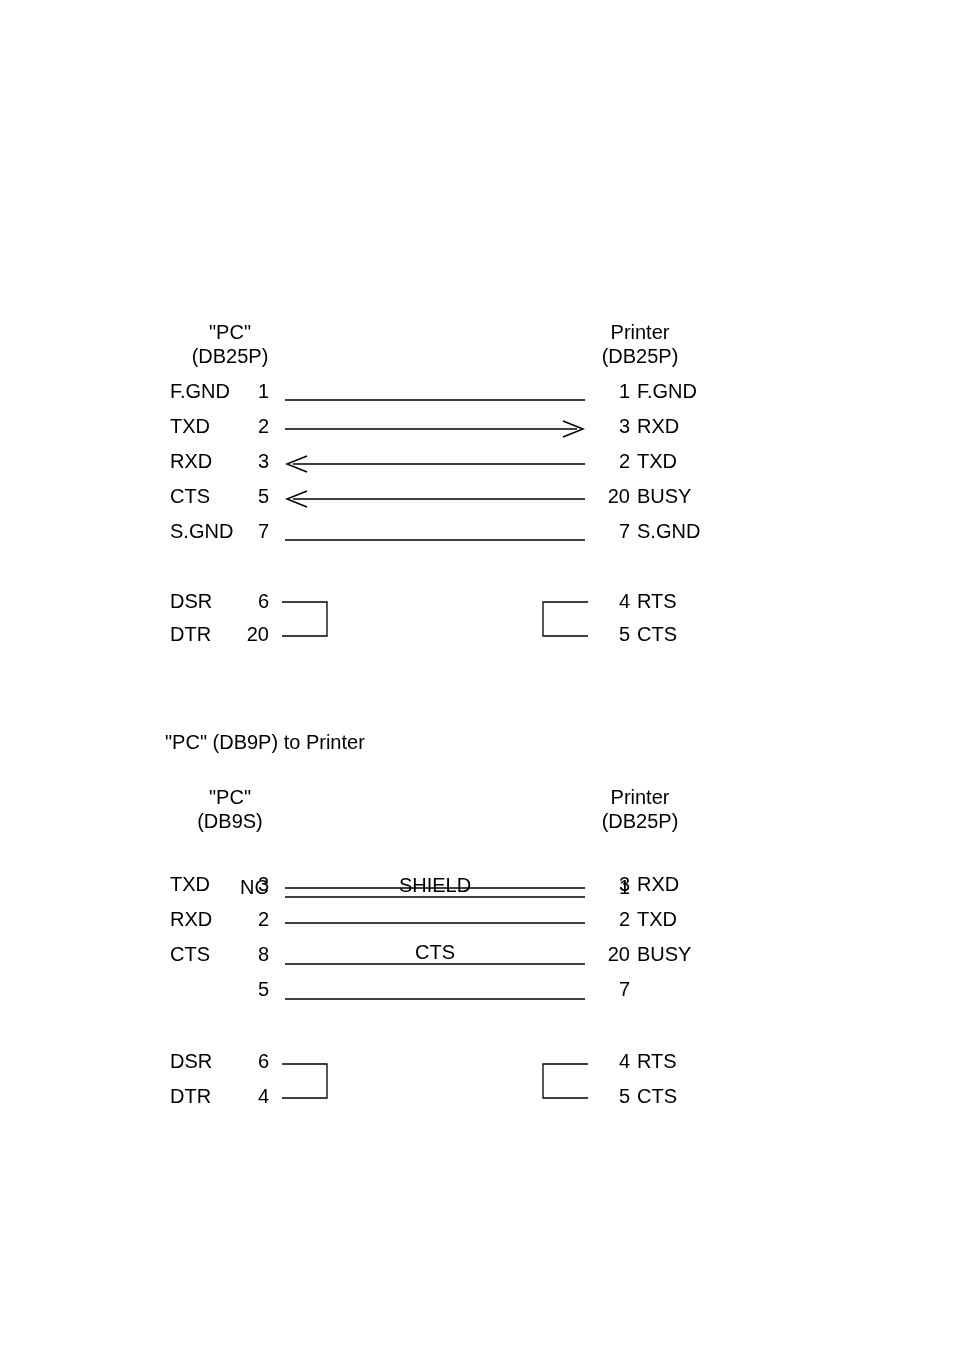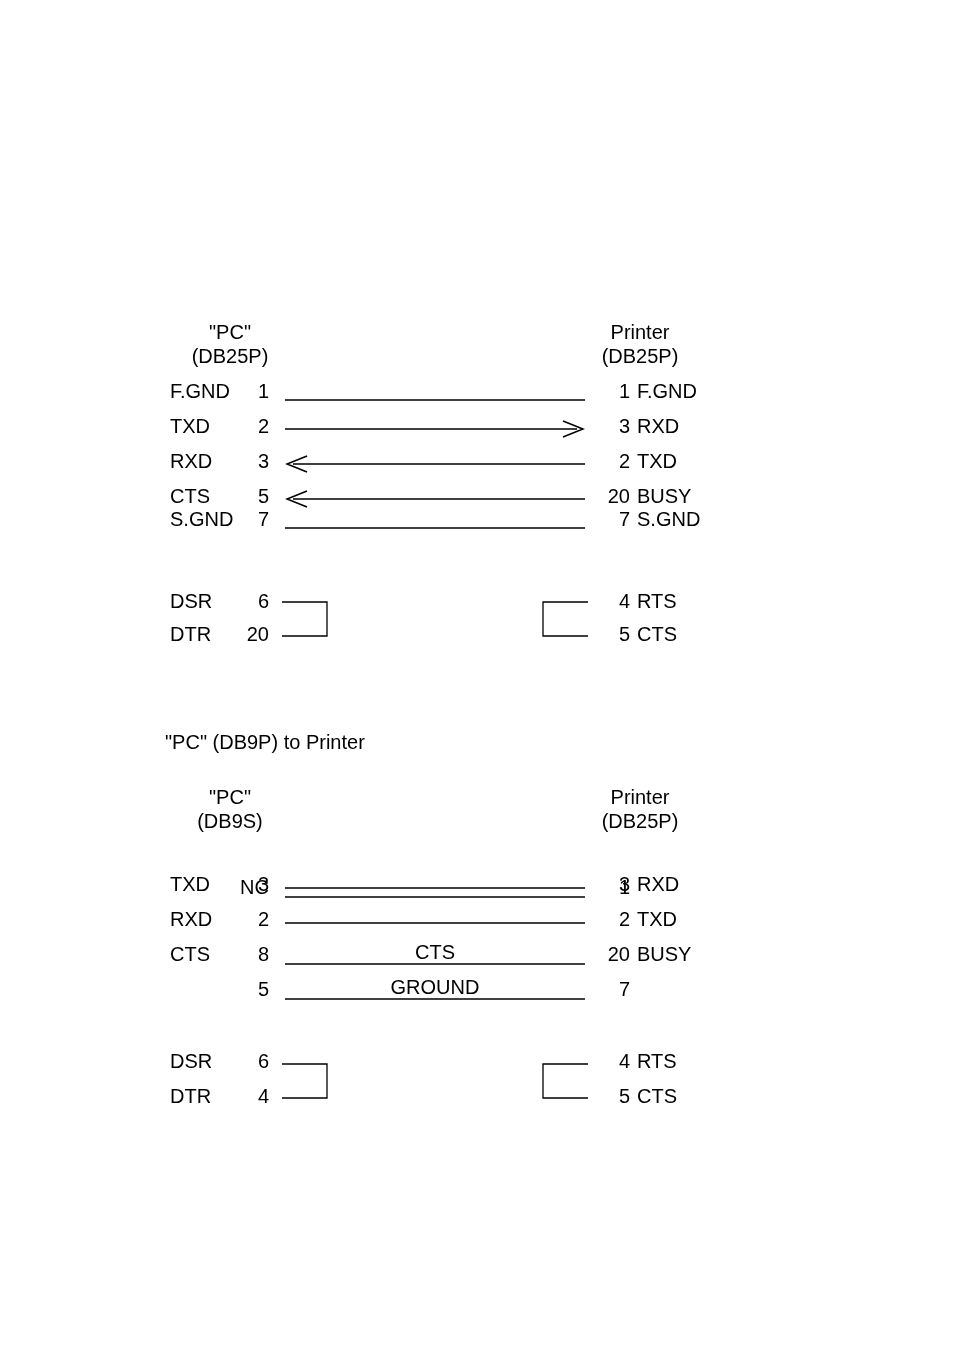--- a/index.html
+++ b/index.html
@@ -119,21 +119,21 @@
     <span class="lname">CTS</span>
     <span class="lpin">5</span>
     <svg class="conn" style="top:4px" width="300" height="20">
       <line x1="8" y1="10" x2="300" y2="10" stroke="#000" stroke-width="1.3"></line>
       <polyline points="22,2 2,10 22,18" fill="none" stroke="#000" stroke-width="1.6"></polyline>
     </svg>
     <span class="rpin">20</span>
     <span class="rname">BUSY</span>
   </div>
 
-  <div class="row" style="top:508px">
+  <div class="row" style="top:520px">
     <span class="lname">S.GND</span>
     <span class="lpin">7</span>
     <svg class="conn" style="top:12px" width="300" height="16">
       <line x1="0" y1="8" x2="300" y2="8" stroke="#000" stroke-width="1.3"></line>
     </svg>
     <span class="rpin">7</span>
     <span class="rname">S.GND</span>
   </div>
 
   <div class="row" style="top:590px">
@@ -162,20 +162,21 @@
     <div>(DB9S)</div>
   </div>
   <div class="hdr-right" style="top:785px; left:590px; width:100px;">
     <div>Printer</div>
     <div>(DB25P)</div>
   </div>
 
   <div class="row" style="top:876px">
     <span class="lname"></span>
     <span class="lpin">NC</span>
+    <span class="mid-label">SHIELD</span>
     <svg class="conn" style="top:18px" width="300" height="6">
       <line x1="0" y1="3" x2="300" y2="3" stroke="#000" stroke-width="1.3"></line>
     </svg>
     <span class="rpin">1</span>
     <span class="rname"></span>
   </div>
 
   <div class="row" style="top:873px">
     <span class="lname">TXD</span>
     <span class="lpin">3</span>
@@ -203,21 +204,20 @@
     <svg class="conn" style="top:18px" width="300" height="6">
       <line x1="0" y1="3" x2="300" y2="3" stroke="#000" stroke-width="1.3"></line>
     </svg>
     <span class="rpin">20</span>
     <span class="rname">BUSY</span>
   </div>
 
   <div class="row" style="top:978px">
     <span class="lname"></span>
     <span class="lpin">5</span>
-    <span class="mid-label">GROUND</span>
     <svg class="conn" style="top:18px" width="300" height="6">
       <line x1="0" y1="3" x2="300" y2="3" stroke="#000" stroke-width="1.3"></line>
     </svg>
     <span class="rpin">7</span>
     <span class="rname"></span>
   </div>
 
   <div class="row" style="top:1050px">
     <span class="lname">DSR</span>
     <span class="lpin">6</span>

